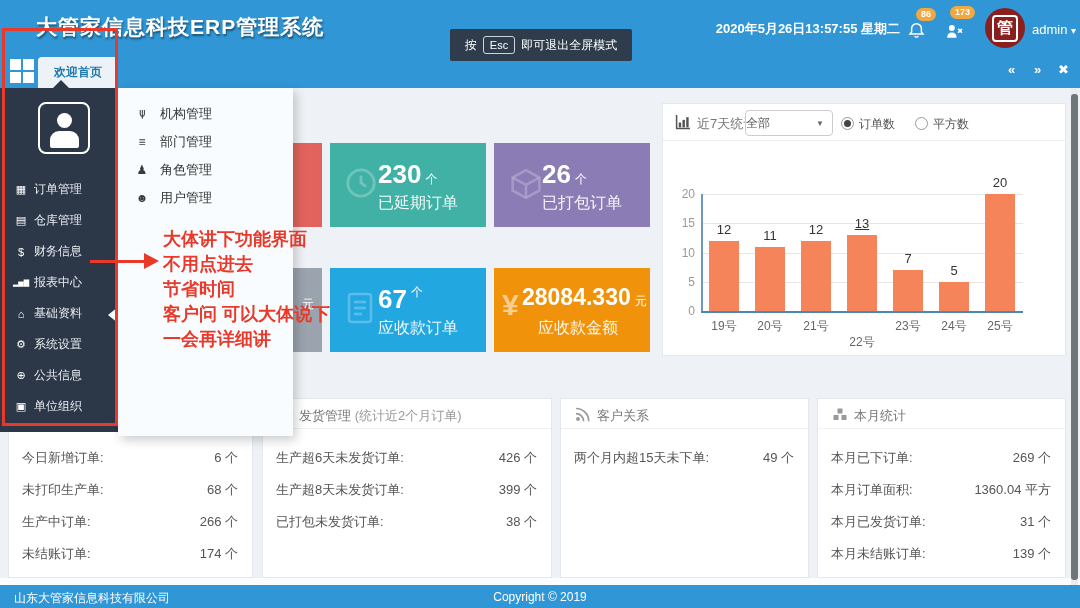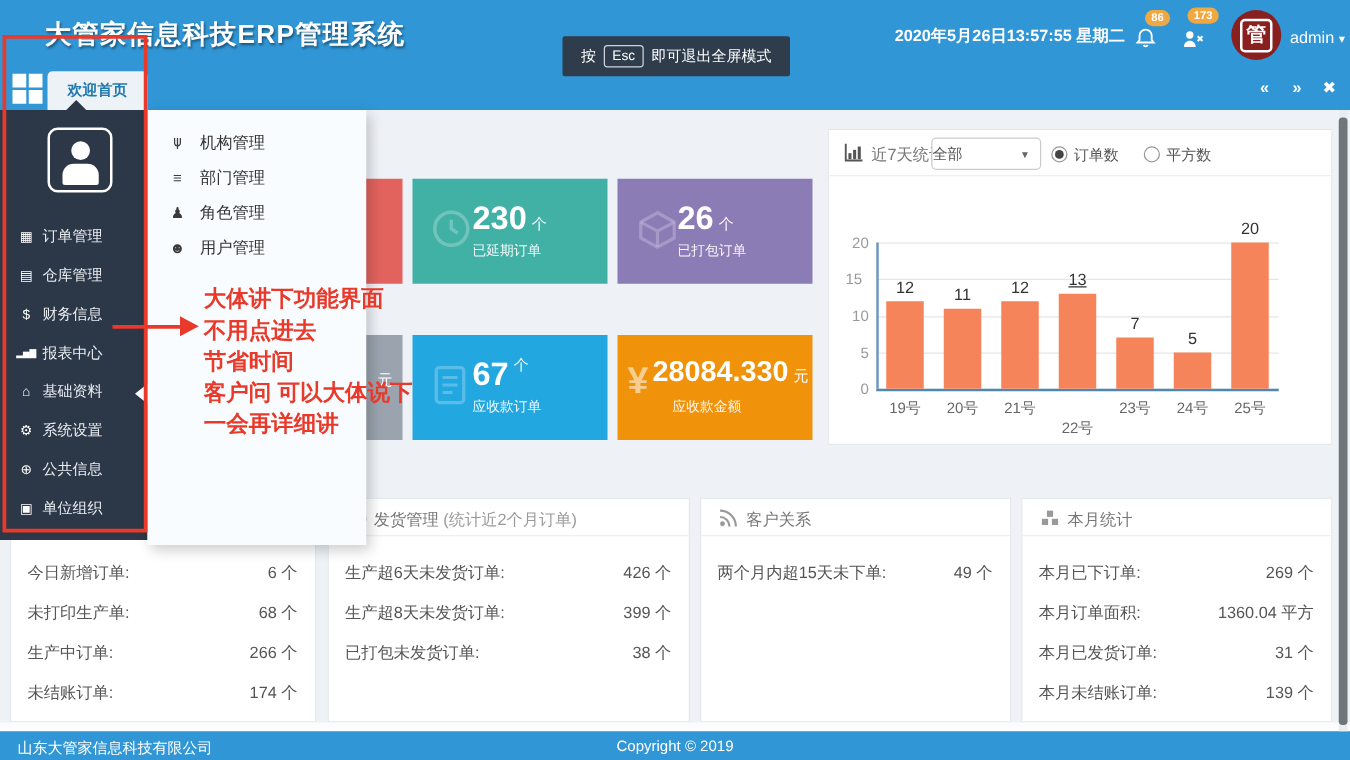--- a/index.html
+++ b/index.html
@@ -58,21 +58,21 @@
   .anno-line{ left:90px; top:260px; width:56px; height:3px; background:#e8392a; z-index:30; }
   .anno-head{ left:144px; top:253px; width:0; height:0; border-top:8px solid transparent;
               border-bottom:8px solid transparent; border-left:15px solid #e8392a; z-index:30; }
   .anno-text{ z-index:30; color:#e8392a; font-size:18px; font-weight:bold; white-space:nowrap; }
 
   
   .card{ width:156px; height:84px; color:#fff; }
   .card .num{ font-size:26px; font-weight:bold; }
   .card .num.small{ font-size:23px; }
   .card .unit{ font-size:12px; margin-left:4px; }
-  .card .lbl{ font-size:11px; color:rgba(255,255,255,.92); }
+  .card .lbl{ font-size:16px; color:rgba(255,255,255,.92); }
   .card .big-icon{ opacity:.45; }
   .yen-glyph{ font-size:30px; font-weight:bold; color:rgba(255,255,255,.55); }
 
   
   .panel{ background:#fff; border:1px solid #e3e8ec; }
   .chartp{ left:662px; top:103px; width:404px; height:253px; }
   .chartp-hd{ left:0; top:0; width:100%; height:37px; border-bottom:1px solid #eee; }
   .chartp-title{ left:34px; top:11px; font-size:13px; color:#777; }
   .selectbox{ left:82px; top:6px; width:88px; height:26px; border:1px solid #ccc; border-radius:4px;
               background:#fff; font-size:12px; color:#555; display:flex; align-items:center;
@@ -223,21 +223,21 @@
       <div class="abs radio-lb" style="left:270px;top:12px">平方数</div>
     </div>
     <div class="abs" id="plot" style="left:0;top:37px;width:402px;height:214px">
         <div class="abs gridline" style="left: 38px; top: 170px; width: 322px;"></div>
         <div class="abs ytick" style="left: 8px; top: 163px;">0</div>
         <div class="abs gridline" style="left: 38px; top: 140.75px; width: 322px;"></div>
         <div class="abs ytick" style="left: 8px; top: 133.75px;">5</div>
         <div class="abs gridline" style="left: 38px; top: 111.5px; width: 322px;"></div>
         <div class="abs ytick" style="left: 8px; top: 104.5px;">10</div>
         <div class="abs gridline" style="left: 38px; top: 82.25px; width: 322px;"></div>
-        <div class="abs ytick" style="left: 8px; top: 75.25px; text-align: center;">15</div>
+        <div class="abs ytick" style="left: 8px; top: 75.25px;">15</div>
         <div class="abs gridline" style="left: 38px; top: 53px; width: 322px;"></div>
         <div class="abs ytick" style="left: 8px; top: 46px;">20</div>
         <div class="abs axis-y" style="left: 38px; top: 53px; height: 117px;"></div>
         <div class="abs axis-x" style="left: 38px; top: 170px; width: 322px;"></div>
         <div class="abs bar" style="left: 46px; top: 99.8px; width: 30px; height: 70.2px; background: rgb(246, 132, 90);"></div>
         <div class="abs bar-val" style="left: 38px; top: 80.8px; width: 46px;">12</div>
         <div class="abs xtick" style="left: 38px; top: 177px; width: 46px;">19号</div>
         <div class="abs bar" style="left: 92px; top: 105.65px; width: 30px; height: 64.35px; background: rgb(246, 132, 90);"></div>
         <div class="abs bar-val" style="left: 84px; top: 86.65px; width: 46px;">11</div>
         <div class="abs xtick" style="left: 84px; top: 177px; width: 46px;">20号</div>

